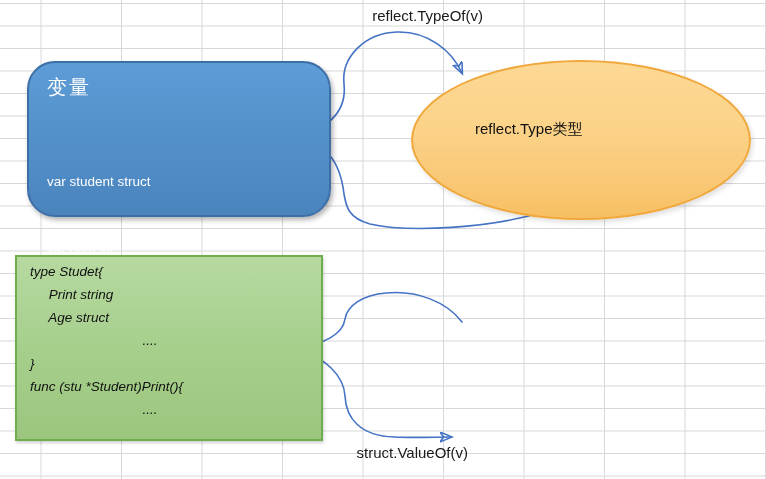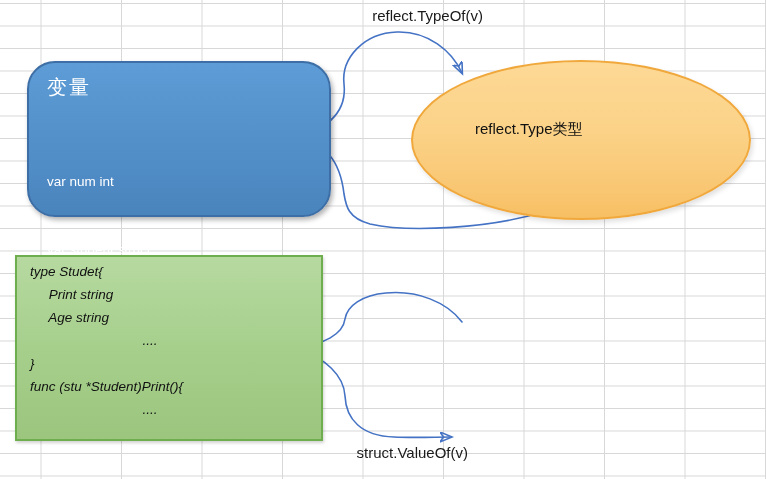--- a/index.html
+++ b/index.html
@@ -76,30 +76,30 @@
     </defs>
     <path marker-end="url(#ah)" d="M 296 138 C 330 128 347 111 344 84 C 341 58 364 33 397 32 C 428 31 452 51 462 73"></path>
     <path marker-end="url(#ah)" d="M 543 212 C 490 228 410 233 370 224 C 348 218 346 206 344 194 C 341 168 330 142 296 139"></path>
     <path marker-end="url(#ah)" d="M 462 322 C 447 302 417 290 386 293 C 362 295 347 306 345 319 C 343 334 324 345 296 347"></path>
     <path marker-end="url(#ah)" d="M 296 348 C 326 358 344 376 345 396 C 346 419 361 436 394 437 C 414 438 436 437 451 437"></path>
   </svg>
 
   <div id="variable-box" class="shape">
     <div class="box-title">变量</div>
     <div class="box-body">
+      <div class="code-line">var student struct</div>
       <div class="code-line">var num int</div>
-      <div class="code-line">var student struct</div>
     </div>
   </div>
 
   <div id="struct-box" class="shape">
     <div class="code">
       <div class="code-line">type Studet{</div>
       <div class="code-line">     Print string</div>
-      <div class="code-line">     Age string</div>
+      <div class="code-line">     Age struct</div>
       <div class="code-line">                              ....</div>
       <div class="code-line">}</div>
       <div class="code-line">func (stu *Student)Print(){</div>
       <div class="code-line">                              ....</div>
     </div>
   </div>
 
   <div id="type-ellipse" class="shape ellipse">
     <div class="ellipse-label">reflect.Type类型</div>
   </div>

